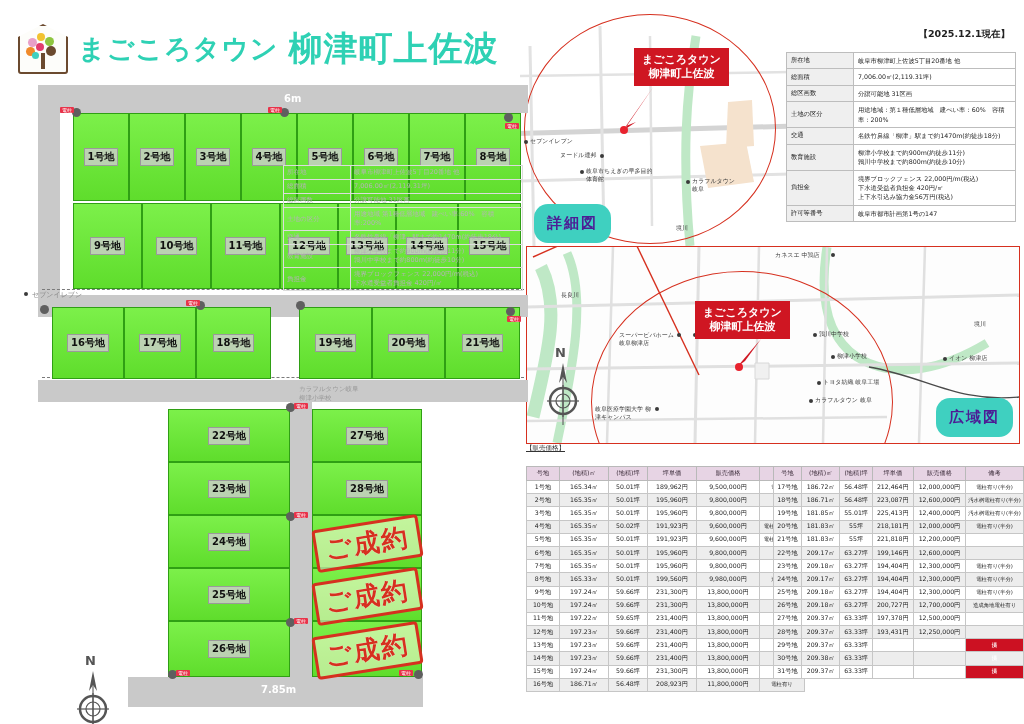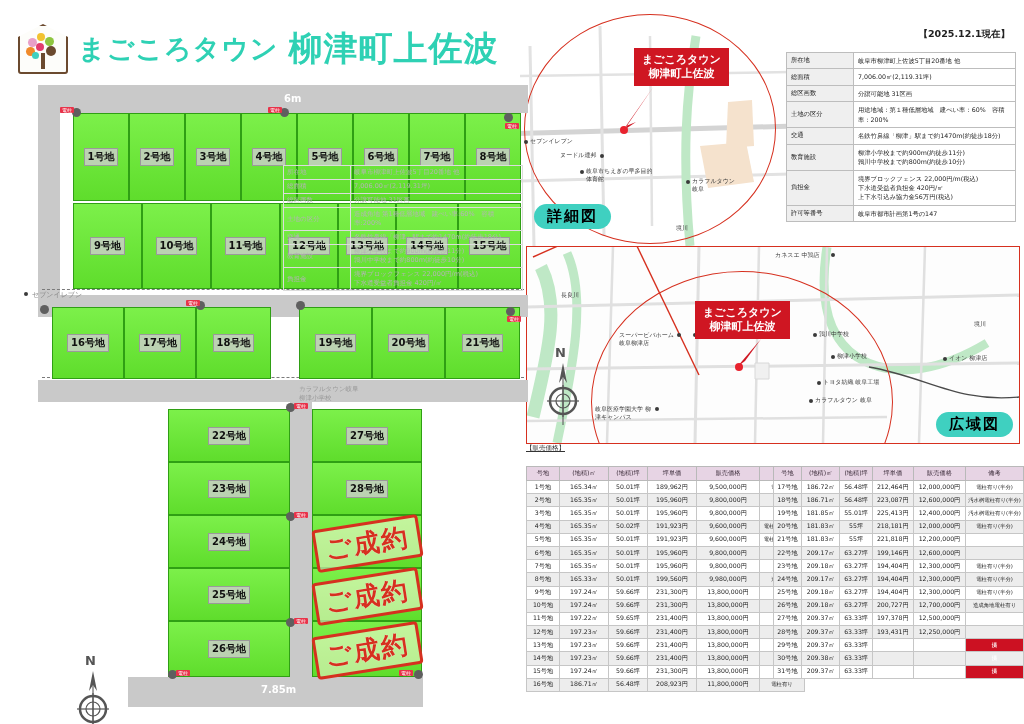--- a/index.html
+++ b/index.html
@@ -65,22 +65,22 @@
 
   
   #detail-map{position:absolute;left:500px;top:6px;width:296px;height:240px;z-index:8;overflow:hidden;}
   #wide-map{position:absolute;left:526px;top:246px;width:492px;height:196px;z-index:8;
       border:1.5px solid #d6301f;background:#fdfdfd;overflow:hidden;}
   .maplbl{position:absolute;font-size:6px;color:#3a3a3a;white-space:nowrap;}
   .mapdot{position:absolute;width:4px;height:4px;border-radius:50%;background:#3a3a3a;}
   .callout{position:absolute;background:#cf1622;color:#fff;text-align:center;
       font-size:11px;font-weight:bold;line-height:1.28;padding:5px 8px;z-index:12;white-space:nowrap;}
   .callout:after{content:"";position:absolute;}
-  .pill{position:absolute;background:#3fd0c0;color:#000000;font-size:15px;font-weight:bold;
-      padding:3px 13px;border-radius:14px;letter-spacing:2px;z-index:14;}
+  .pill{position:absolute;background:#3fd0c0;color:#4c1d95;font-size:15px;font-weight:bold;
+      padding:10px 13px;border-radius:14px;letter-spacing:2px;z-index:14;}
   .redcircle{position:absolute;border:1.6px solid #d6301f;border-radius:50%;}
   .sitedot{position:absolute;width:8px;height:8px;border-radius:50%;background:#e8222e;z-index:11;}
 
   
   .pt-title{position:absolute;font-size:6.5px;color:#333;}
   .ptable{position:absolute;border-collapse:collapse;font-size:6.2px;background:#fff;}
   .ptable th{background:#e7d4e4;border:1px solid #b9b9b9;color:#3a2a38;
       font-weight:normal;padding:2px 1px;text-align:center;}
   .ptable td{border:1px solid #c6c6c6;padding:1.6px 2px;text-align:center;color:#222;white-space:nowrap;}
   .ptable td.c0{width:28px;}
@@ -138,21 +138,21 @@
         <tr>
               <td>総面積</td>
               <td>7,006.00㎡(2,119.31坪)</td>
             </tr>
         <tr>
               <td>総区画数</td>
               <td>分譲可能地 31区画</td>
             </tr>
         <tr>
               <td>土地の区分</td>
-              <td>造成角地 第1種低層地域　建ぺい率:60%　容積率:200%</td>
+              <td>用途地域 第1種低層地域　建ぺい率:60%　容積率:200%</td>
             </tr>
         <tr>
               <td>交通</td>
               <td>名鉄竹鼻線「柳津」駅まで約1470m(約徒歩18分)</td>
             </tr>
         <tr>
               <td>教育施設</td>
               <td>柳津小学校まで約900m(約徒歩11分)<br>鶉川中学校まで約800m(約徒歩10分)</td>
             </tr>
         <tr>

